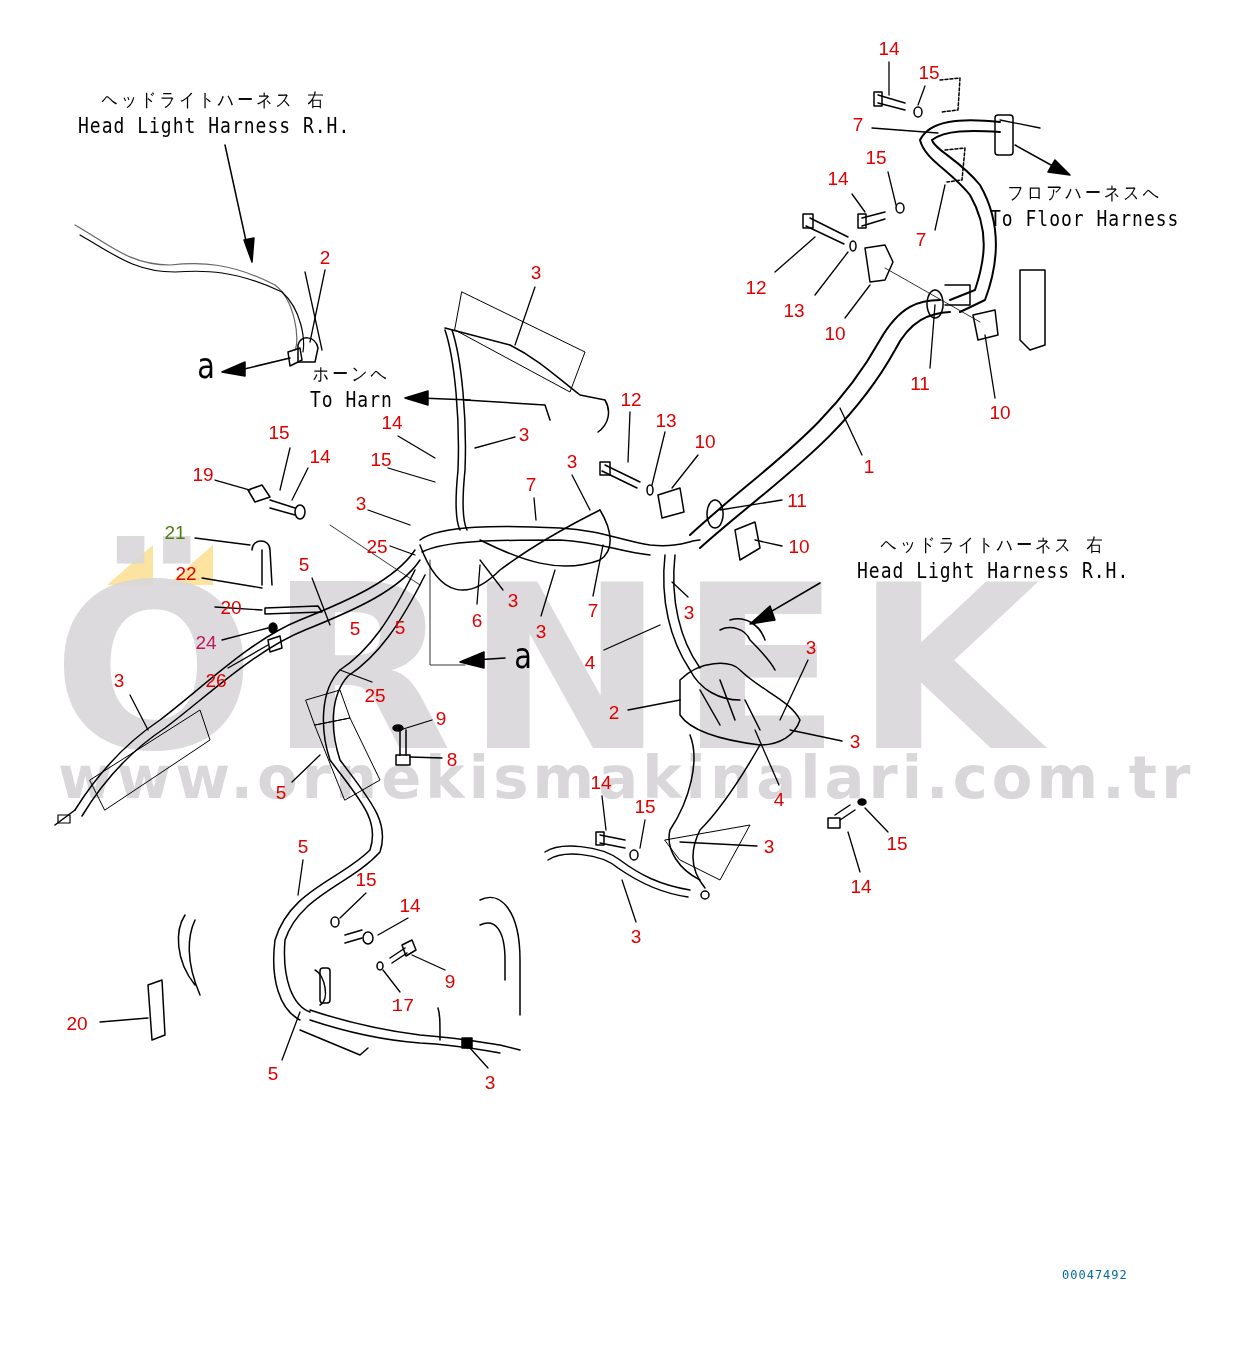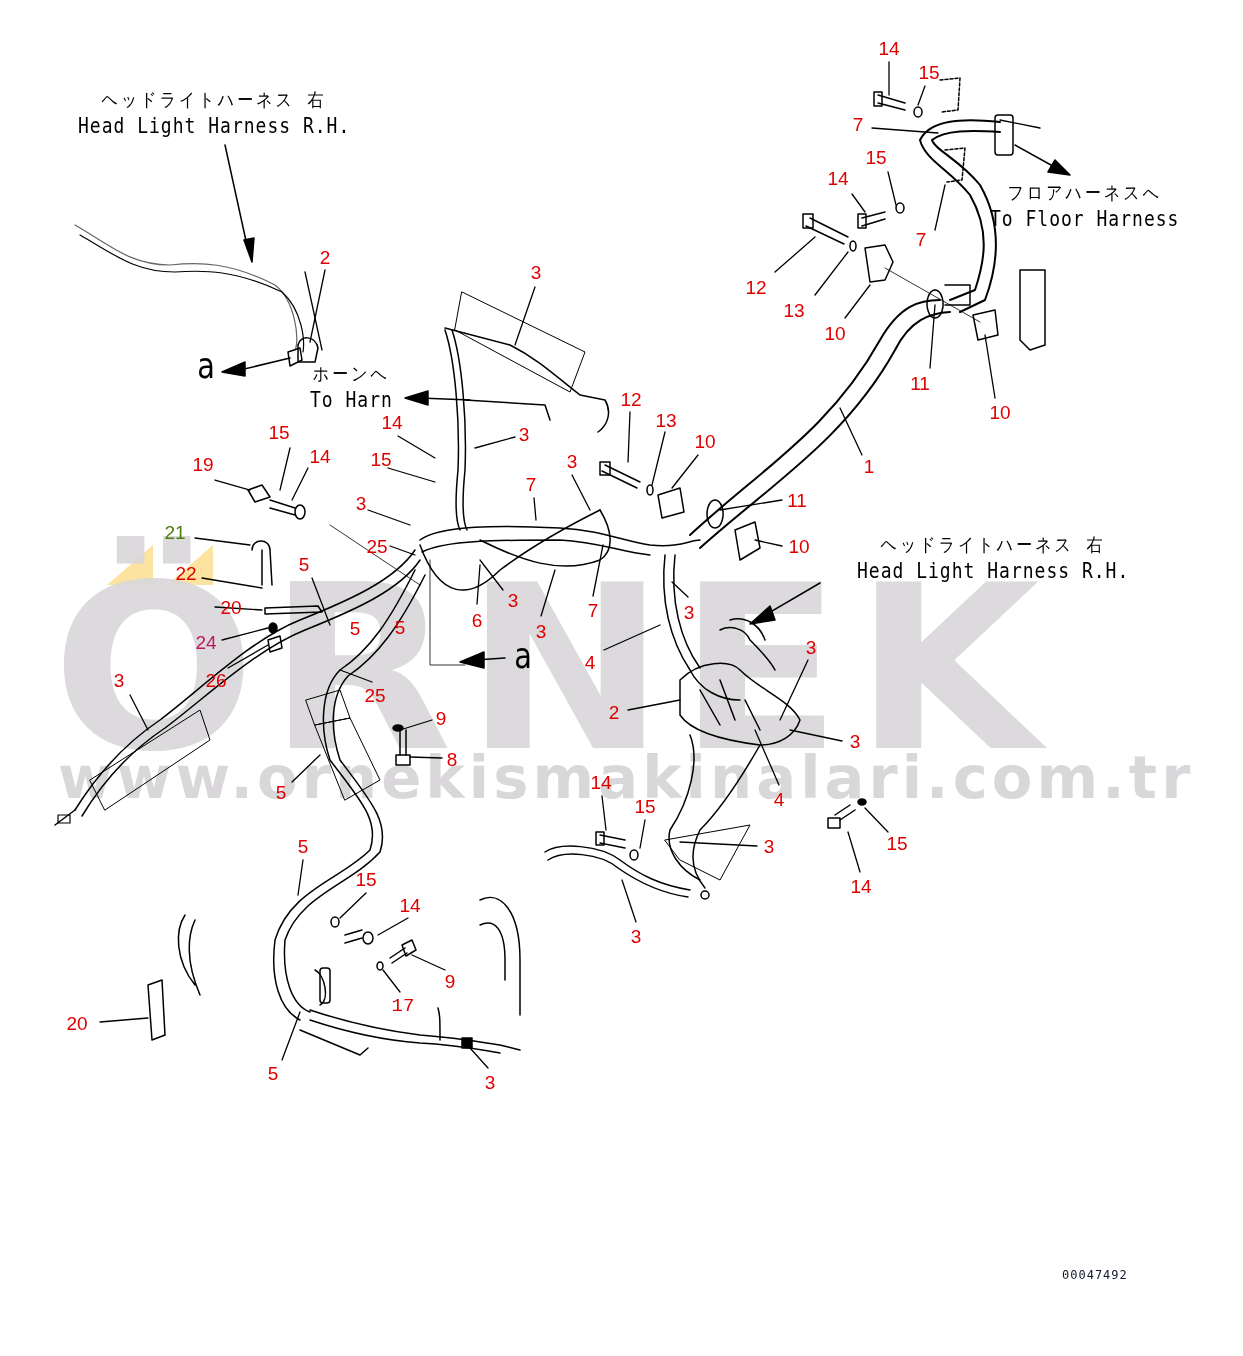--- a/index.html
+++ b/index.html
@@ -3,21 +3,21 @@
 <meta charset="utf-8">
 <style>
   html, body { margin:0; padding:0; background:#ffffff; }
   body { width:1243px; height:1356px; position:relative; overflow:hidden; font-family:"DejaVu Sans", sans-serif; }
   #stage { position:absolute; left:0; top:0; width:1243px; height:1356px; }
   svg { position:absolute; left:0; top:0; }
   .callout { position:absolute; color:#e00000; font-family:"Liberation Sans", sans-serif; font-size:19px; line-height:19px; transform:translate(-50%,-50%); white-space:nowrap; }
   .caption { position:absolute; color:#000; font-family:"DejaVu Sans Mono", monospace; font-size:18px; line-height:22px; text-align:center; white-space:nowrap; letter-spacing:1px; transform:scaleY(1.15); transform-origin:top left; }
   .caption .jp { display:block; font-size:16px; letter-spacing:3px; }
   .letter-a { position:absolute; font-family:"DejaVu Sans", sans-serif; font-size:36px; line-height:36px; color:#000; transform:scaleX(0.8); }
-  .drawing-no { position:absolute; font-family:"DejaVu Sans Mono", monospace; font-size:12px; color:#0f172a; letter-spacing:1px; }
+  .drawing-no { position:absolute; font-family:"DejaVu Sans Mono", monospace; font-size:12px; color:#0369a1; letter-spacing:1px; }
   .wm-text { position:absolute; font-family:"DejaVu Sans", sans-serif; font-weight:bold; color:#d7d5d8; opacity:0.95; white-space:nowrap; }
   .wm-big { position:absolute; font-family:"DejaVu Sans", sans-serif; font-weight:bold; color:#d9d7da; opacity:0.9; white-space:nowrap; letter-spacing:12px; }
 </style>
 </head>
 <body>
 
 <div id="stage">
 
   <svg width="1243" height="1356">
 
@@ -286,21 +286,21 @@
       <div class="callout" style="left: 536px; top: 272px; color: rgb(224, 0, 0);">3</div>
       <div class="callout" style="left: 631px; top: 399px; color: rgb(224, 0, 0);">12</div>
       <div class="callout" style="left: 666px; top: 420px; color: rgb(224, 0, 0);">13</div>
       <div class="callout" style="left: 705px; top: 441px; color: rgb(224, 0, 0);">10</div>
       <div class="callout" style="left: 392px; top: 422px; color: rgb(224, 0, 0);">14</div>
       <div class="callout" style="left: 524px; top: 434px; color: rgb(224, 0, 0);">3</div>
       <div class="callout" style="left: 279px; top: 432px; color: rgb(224, 0, 0);">15</div>
       <div class="callout" style="left: 320px; top: 456px; color: rgb(224, 0, 0);">14</div>
       <div class="callout" style="left: 381px; top: 459px; color: rgb(224, 0, 0);">15</div>
       <div class="callout" style="left: 572px; top: 461px; color: rgb(224, 0, 0);">3</div>
-      <div class="callout" style="left: 203px; top: 464px; color: rgb(224, 0, 0);">19</div>
+      <div class="callout" style="left: 203px; top: 474px; color: rgb(224, 0, 0);">19</div>
       <div class="callout" style="left: 531px; top: 484px; color: rgb(224, 0, 0);">7</div>
       <div class="callout" style="left: 361px; top: 503px; color: rgb(224, 0, 0);">3</div>
       <div class="callout" style="left: 797px; top: 500px; color: rgb(224, 0, 0);">11</div>
       <div class="callout" style="left: 377px; top: 546px; color: rgb(224, 0, 0);">25</div>
       <div class="callout" style="left: 799px; top: 546px; color: rgb(224, 0, 0);">10</div>
       <div class="callout" style="left: 175px; top: 532px; color: #4d7c0f;">21</div>
       <div class="callout" style="left: 304px; top: 564px; color: rgb(224, 0, 0);">5</div>
       <div class="callout" style="left: 186px; top: 573px; color: rgb(224, 0, 0);">22</div>
       <div class="callout" style="left: 513px; top: 600px; color: rgb(224, 0, 0);">3</div>
       <div class="callout" style="left: 195px; top: 607px; color: rgb(224, 0, 0); margin-left: 36px;">20</div>

